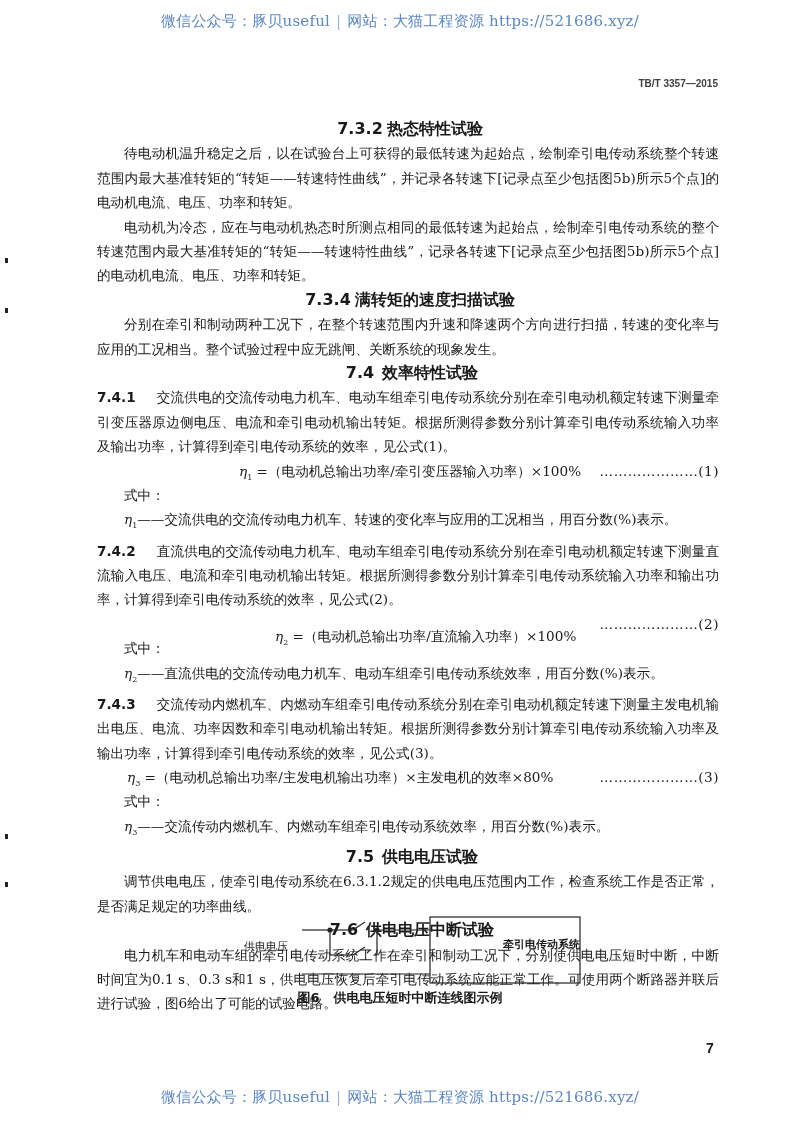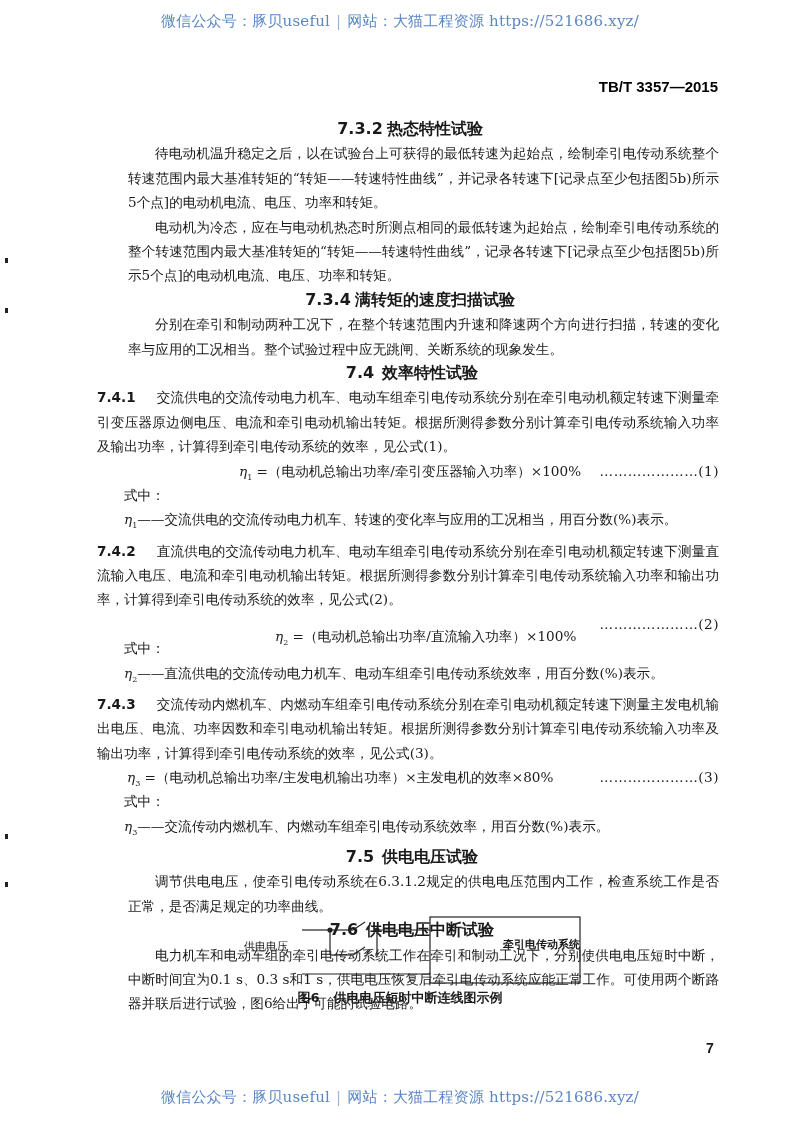--- a/index.html
+++ b/index.html
@@ -12,30 +12,30 @@
     position: absolute; left: 0; width: 800px; text-align: center;
     color: #5b86c4; font-size: 15px; letter-spacing: 0.2px;
     font-family: "DejaVu Serif", "Liberation Serif", serif;
   }
   .wm-top { top: 12px; }
   .wm-bottom { top: 1088px; }
   .wm-sep { color: #9bb3d8; padding: 0 6px; }
   .std-code {
     position: absolute; top: 78px; right: 82px;
     font-family: "Liberation Sans", "DejaVu Sans", sans-serif;
-    font-weight: bold; font-size: 15px; color: #000000;
+    font-weight: bold; font-size: 10px; color: #404040;
   }
   .content {
     position: absolute; left: 97px; top: 117px; width: 622px;
     font-size: 13.6px; line-height: 24.4px;
   }
   .heading { font-weight: bold; font-family: "DejaVu Sans", "Liberation Sans", sans-serif; font-size: 16px; text-align: center; }
   .heading .num { display: inline-block; min-width: 54px; }
   .heading.h2 .num { min-width: 44px; }
-  .para { text-indent: 27px; text-align: justify; text-align-last: left; margin-left: 31px; }
+  .para { text-indent: 27px; text-align: justify; text-align-last: left; }
   .numbered { text-align: justify; text-align-last: left; }
   .numbered .num { font-weight: bold; font-family: "DejaVu Sans", "Liberation Sans", sans-serif; margin-right: 21px; }
   .formula { position: relative; height: 24.4px; }
   .formula .expr { position: absolute; top: 0; white-space: nowrap; }
   .formula .ref { position: absolute; right: 0; top: 0; white-space: nowrap; letter-spacing: 0.5px; }
   .where { padding-left: 27px; }
   .def { padding-left: 27px; }
   .eta { font-style: italic; }
   .eta sub { font-size: 8px; font-style: normal; }
   .margin-mark {

